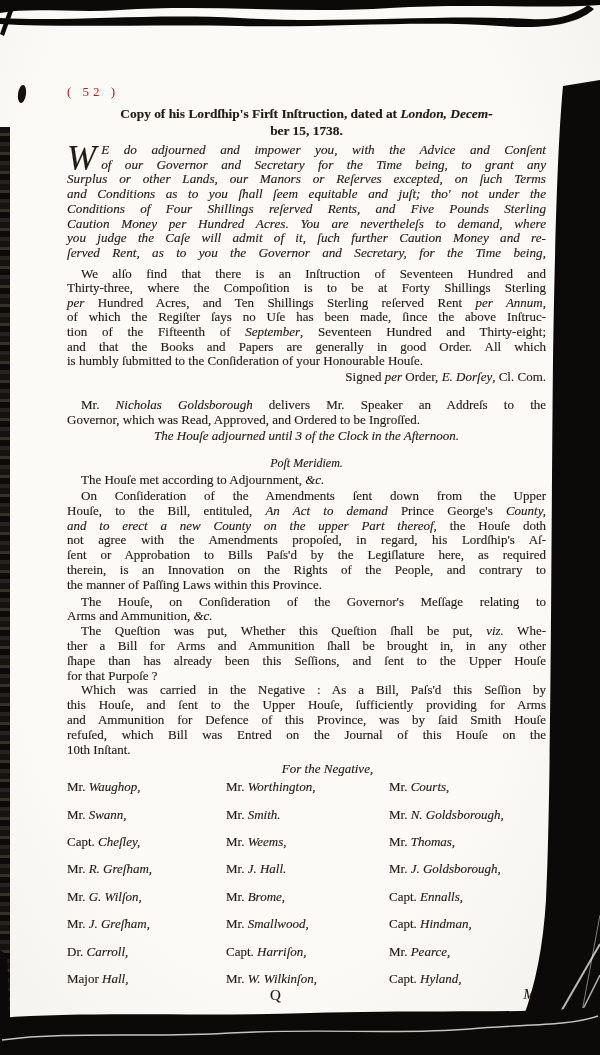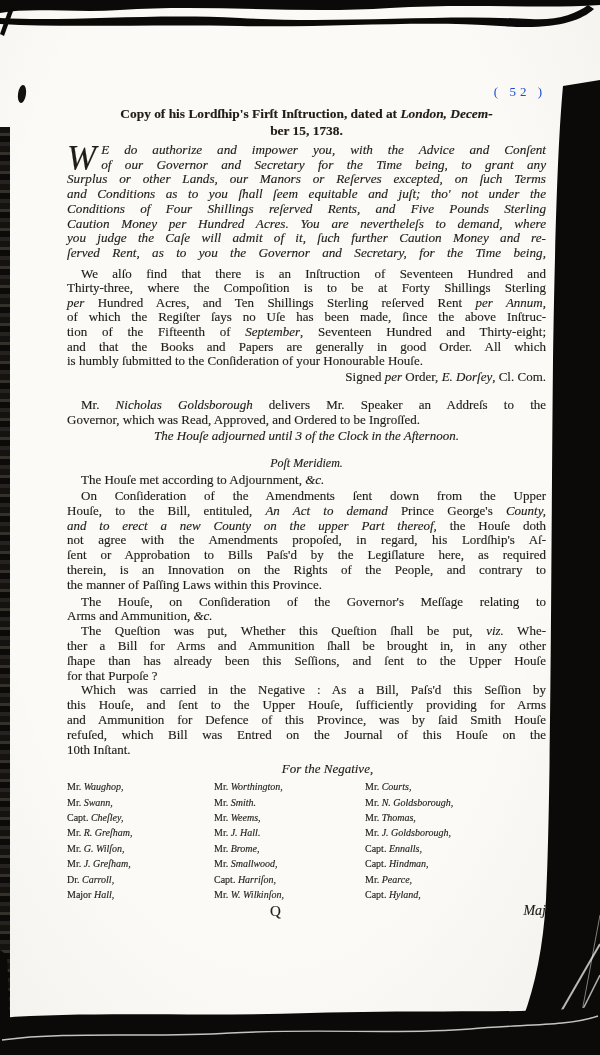--- a/index.html
+++ b/index.html
@@ -16,32 +16,32 @@
     z-index:6;}
   
   .sheet{position:absolute;left:67px;top:84px;width:479px;z-index:3;
     font-size:13px;line-height:14.8px;
     -webkit-text-stroke:0.2px rgba(30,24,18,.65);}
   .blk{position:relative;}
   .ln{text-align:justify;text-align-last:justify;text-justify:inter-word;}
   .ln.last{text-align-last:left;}
   .ln.ind{text-indent:14px;}
   .it{font-style:italic;}
-  .pagenum{text-align:right;letter-spacing:4px;color:#1d4ed8;line-height:16px;
+  .pagenum{text-align:left;letter-spacing:4px;color:#b91c1c;line-height:16px;
     -webkit-text-stroke:0;}
   .heading .ln{text-align:center;text-align-last:center;font-weight:bold;
     font-size:13.4px;line-height:16.5px;}
   .quote{font-style:italic;font-size:13.2px;line-height:14.7px;}
   .dropcap{float:left;font-style:italic;font-size:35px;line-height:27px;
     padding:2px 5px 0 0;}
   .sig .ln{text-align:right;text-align-last:right;}
   .center .ln{text-align:center;text-align-last:center;font-style:italic;}
   .body{line-height:14.8px;}
   .names{display:grid;grid-template-columns:147px 151px 181px;
-    font-size:10px;line-height:15.4px;}
+    font-size:13px;line-height:15.4px;gap:12px;}
   .ncell .it{font-style:italic;}
   .catchrow{position:relative;height:20px;margin-top:2px;font-size:14px;}
   .catch-q{position:absolute;left:203px;font-size:15px;}
   .catch-maj{position:absolute;right:0;}
   
   [data-name="heading-instruction"]{margin-top:6px;}
   [data-name="instruction-quote"]{margin-top:4px;}
   [data-name="paragraph-1733-instruction"]{margin-top:6px;line-height:14.6px;}
   [data-name="signature-line"]{line-height:15px;}
   [data-name="paragraph-goldsborough-address"]{margin-top:14px;}
@@ -63,21 +63,21 @@
 
   <div class="sheet" data-name="page-text-area">
     <div class="pagenum" data-name="page-number">( 52 )</div>
     <div id="page-body" data-name="page-body">
         <div class="blk heading" data-name="heading-instruction">
           <div class="ln" data-name="text-line"><span data-name="text-segment">Copy of his Lordſhip's Firſt Inſtruction, dated at </span><span class="it" data-name="text-segment">London, Decem-</span></div>
           <div class="ln last" data-name="text-line"><span data-name="text-segment">ber 15, 1738.</span></div>
         </div>
         <div class="blk quote" data-name="instruction-quote">
           <span class="dropcap" data-name="drop-cap">W</span>
-          <div class="ln" data-name="text-line"><span data-name="text-segment">E do authorize and impower you, with the Advice and Conſent</span></div>
+          <div class="ln" data-name="text-line"><span data-name="text-segment">E do adjourned and impower you, with the Advice and Conſent</span></div>
           <div class="ln" data-name="text-line"><span data-name="text-segment">of our Governor and Secretary for the Time being, to grant any</span></div>
           <div class="ln" data-name="text-line"><span data-name="text-segment">Surplus or other Lands, our Manors or Reſerves excepted, on ſuch Terms</span></div>
           <div class="ln" data-name="text-line"><span data-name="text-segment">and Conditions as to you ſhall ſeem equitable and juſt; tho' not under the</span></div>
           <div class="ln" data-name="text-line"><span data-name="text-segment">Conditions of Four Shillings reſerved Rents, and Five Pounds Sterling</span></div>
           <div class="ln" data-name="text-line"><span data-name="text-segment">Caution Money per Hundred Acres. You are nevertheleſs to demand, where</span></div>
           <div class="ln" data-name="text-line"><span data-name="text-segment">you judge the Caſe will admit of it, ſuch further Caution Money and re-</span></div>
           <div class="ln" data-name="text-line"><span data-name="text-segment">ſerved Rent, as to you the Governor and Secretary, for the Time being,</span></div>
         </div>
         <div class="blk body" data-name="paragraph-1733-instruction">
           <div class="ln ind" data-name="text-line"><span data-name="text-segment">We alſo find that there is an Inſtruction of Seventeen Hundred and</span></div>

